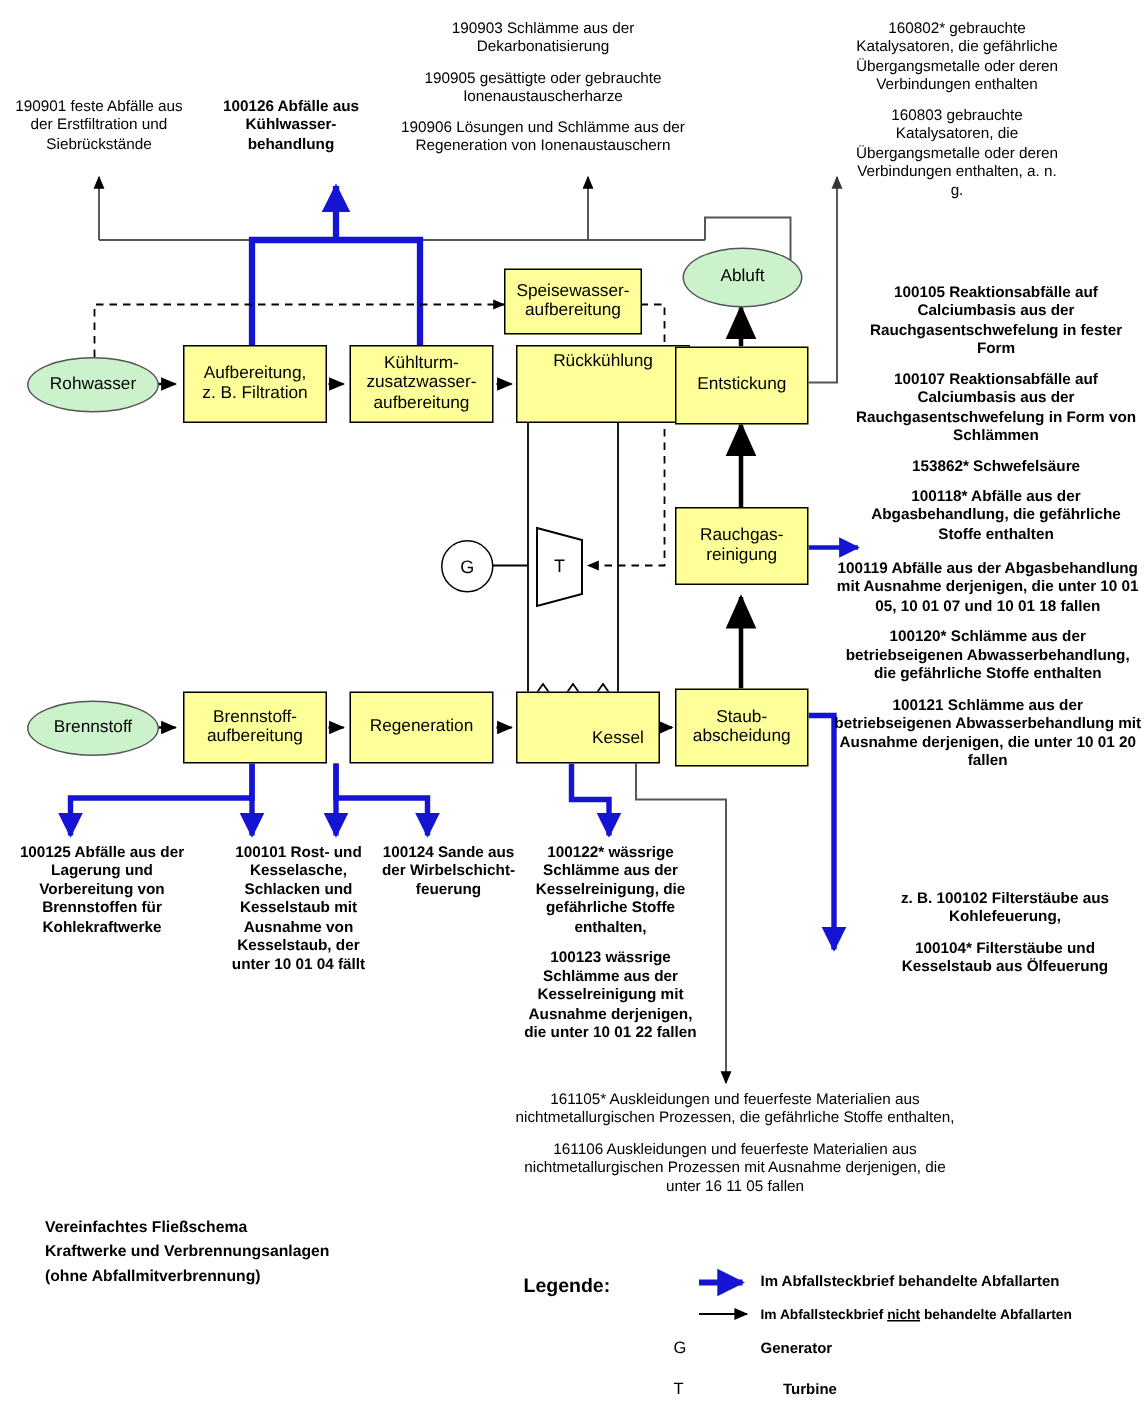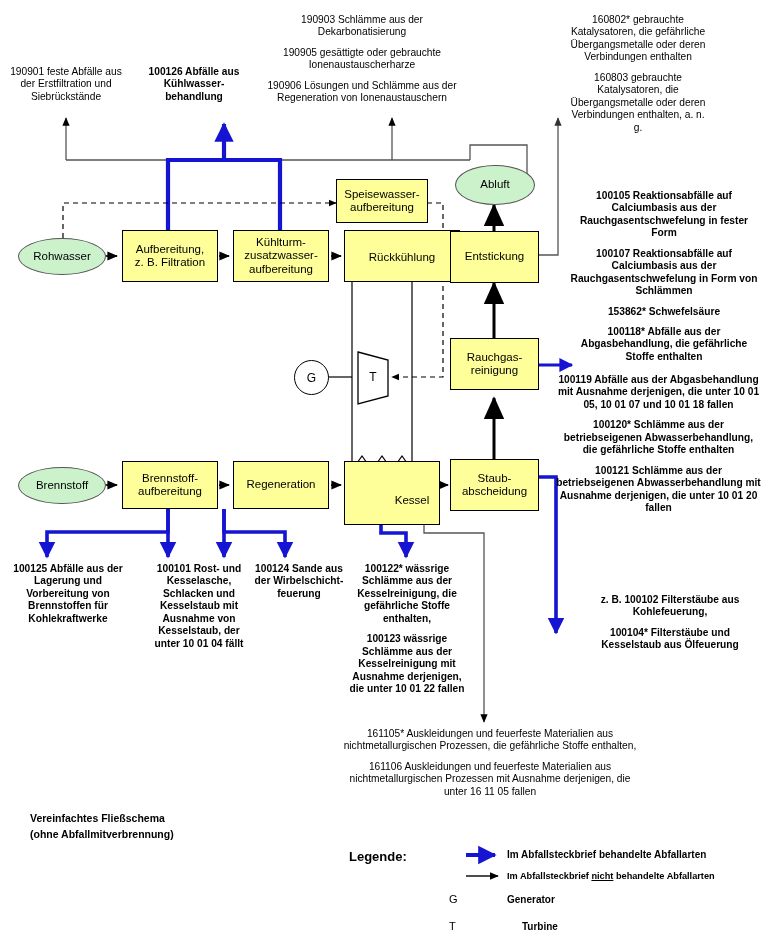--- a/index.html
+++ b/index.html
@@ -168,21 +168,21 @@
   </div>
 
   <div class="node box" style="left:122px;top:230px;width:96px;height:52px;">
     <span>Aufbereitung,<br>z. B. Filtration</span>
   </div>
 
   <div class="node box" style="left:233px;top:230px;width:96px;height:52px;">
     <span>Kühlturm-<br>zusatzwasser-<br>aufbereitung</span>
   </div>
 
-  <div class="node box" style="left:344px;top:230px;width:116px;height:52px;align-items:flex-start;padding-top:20px;">
+  <div class="node box" style="left:344px;top:230px;width:116px;height:52px;align-items:flex-start;padding-top:4px;">
     <span>Rückkühlung</span>
   </div>
 
   <div class="node box" style="left:336px;top:179px;width:92px;height:44px;">
     <span>Speisewasser-<br>aufbereitung</span>
   </div>
 
   <div class="node ellipse" style="left:455px;top:165px;width:80px;height:40px;">
     <span>Abluft</span>
   </div>
@@ -204,21 +204,21 @@
   </div>
 
   <div class="node box" style="left:122px;top:461px;width:96px;height:48px;">
     <span>Brennstoff-<br>aufbereitung</span>
   </div>
 
   <div class="node box" style="left:233px;top:461px;width:96px;height:48px;">
     <span>Regeneration</span>
   </div>
 
-  <div class="node box" style="left:344px;top:461px;width:96px;height:64px;align-items:center;padding-top:16px;padding-left:40px;">
+  <div class="node box" style="left:344px;top:461px;width:96px;height:48px;align-items:center;padding-top:16px;padding-left:40px;">
     <span>Kessel</span>
   </div>
 
   <div class="gnode" style="left:294px;top:360px;width:33px;height:33px;">
     <span>G</span>
   </div>
 
   <div class="gnode" style="left:358px;top:362px;width:30px;height:30px;border:none;background:transparent;">
     <span>T</span>
   </div>
@@ -277,20 +277,21 @@
     <div class="p">100123 wässrige Schlämme aus der Kesselreinigung mit Ausnahme derjenigen, die unter 10 01 22 fallen</div>
   </div>
 
   <div class="lbl n" style="left:340px;top:728px;width:300px;">
     <div class="p">161105* Auskleidungen und feuerfeste Materialien aus nichtmetallurgischen Prozessen, die gefährliche Stoffe enthalten,</div>
     <div class="p">161106 Auskleidungen und feuerfeste Materialien aus nichtmetallurgischen Prozessen mit Ausnahme derjenigen, die unter 16 11 05 fallen</div>
   </div>
 
   <div class="legend-title" style="left:30px;top:810px;width:260px;">
     <div>Vereinfachtes Fließschema</div>
+    <div>Kraftwerke und Verbrennungsanlagen</div>
     <div>(ohne Abfallmitverbrennung)</div>
   </div>
 
   <div class="legend-word" style="left:349px;top:849px;">Legende:</div>
 
   <div class="legend-item" style="left:507px;top:849px;">Im Abfallsteckbrief behandelte Abfallarten</div>
 
   <div class="legend-item small" style="left:507px;top:871px;"><span>Im Abfallsteckbrief </span><span class="u">nicht</span><span> behandelte Abfallarten</span></div>
 
   <div class="legend-sym" style="left:449px;top:893px;">G</div>

